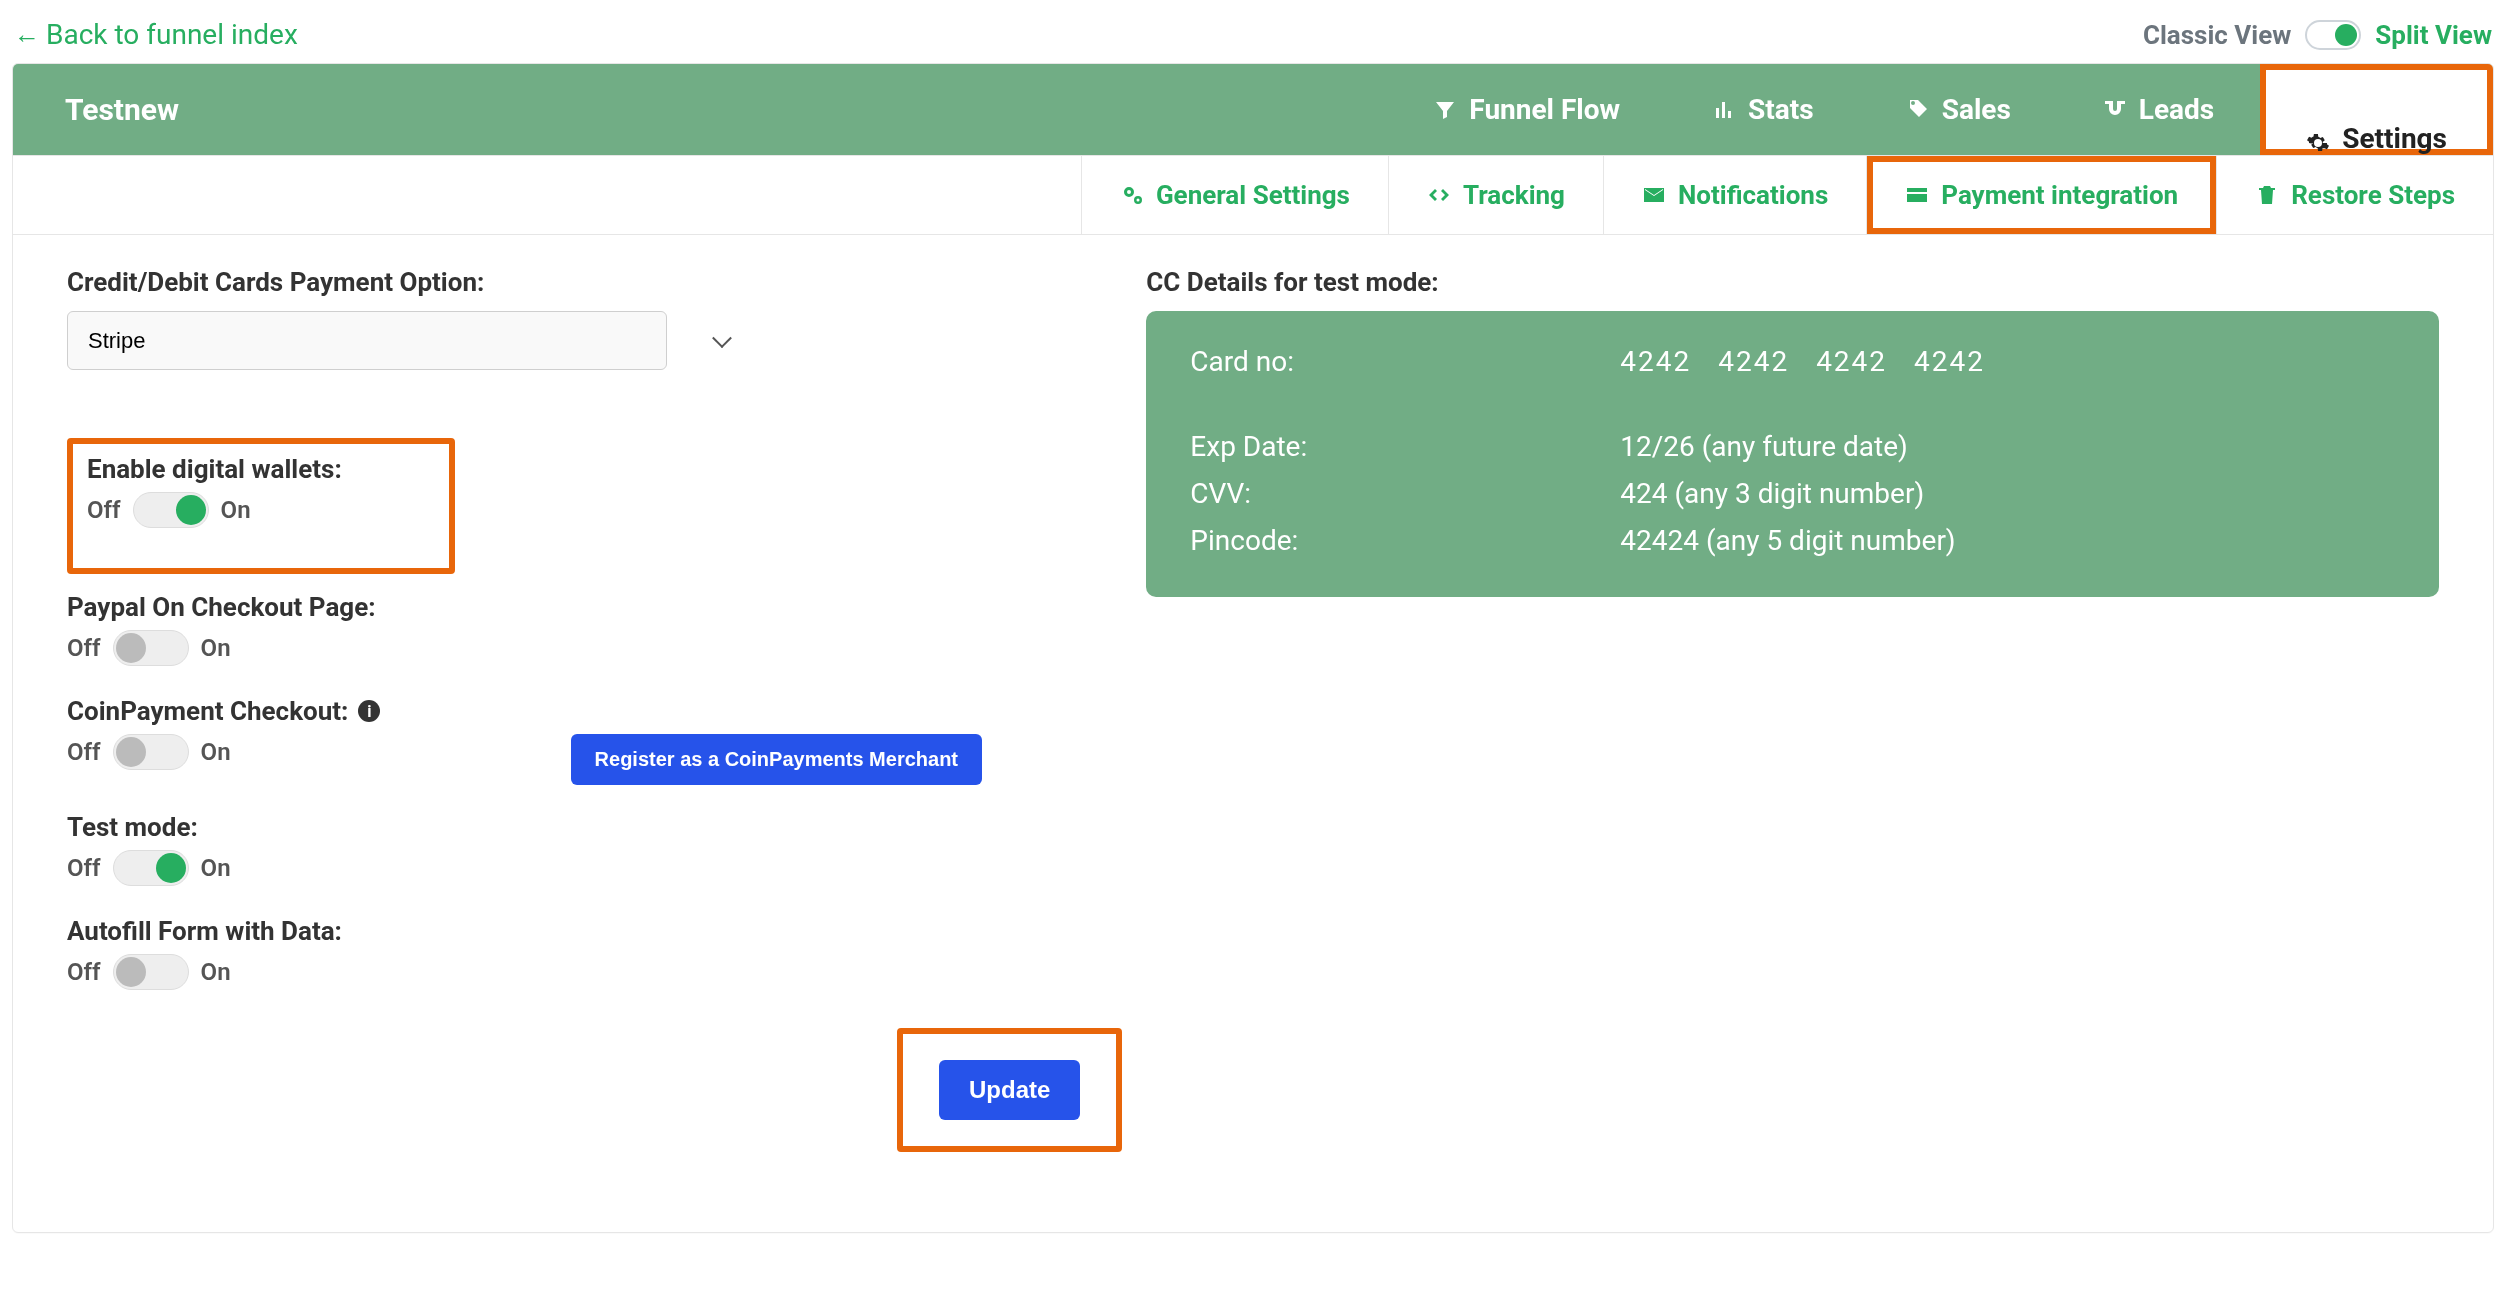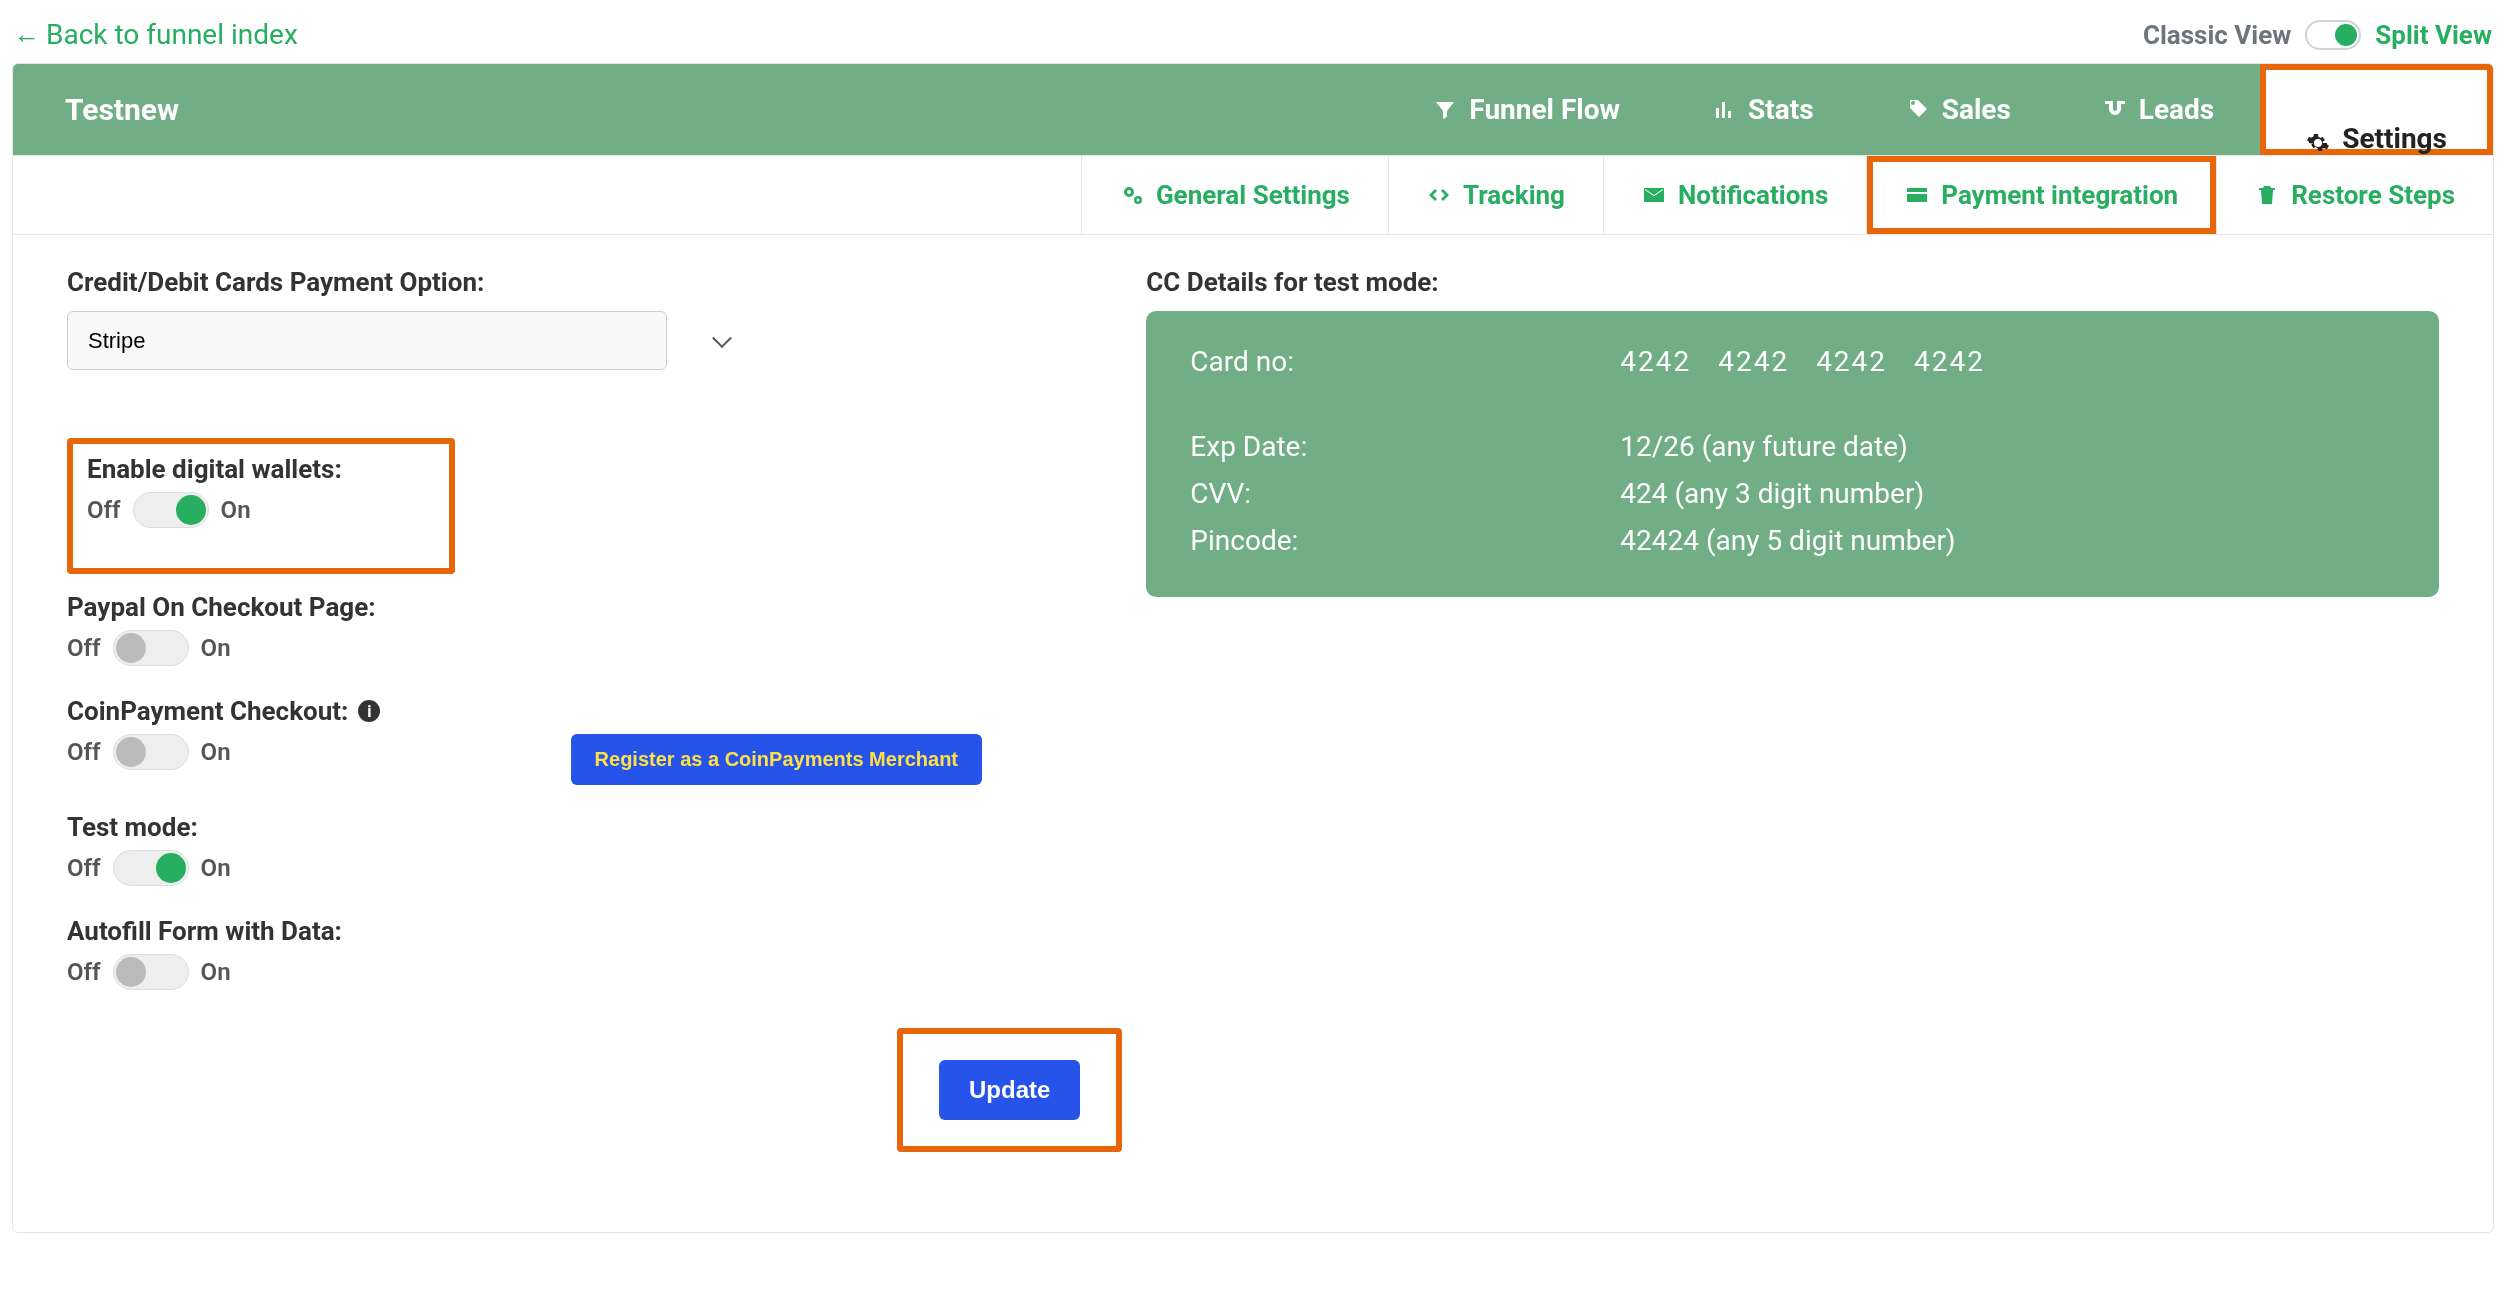--- a/index.html
+++ b/index.html
@@ -191,21 +191,21 @@
       border: 6px solid #e8660a;
       border-radius: 4px;
       width: 388px;
       margin-bottom: 18px;
     }
     .setting-block .label { margin-bottom: 8px; }
     .coin-row { display:flex; align-items:flex-start; gap: 340px; }
 
     .btn-blue {
       background: #2653ea;
-      color: #fde047;
+      color: #ffffff;
       border: none;
       padding: 14px 24px;
       border-radius: 6px;
       font-size: 20px;
       font-weight: 600;
     }
     .btn-update {
       background: #2653ea;
       color: #fff;
       border: none;

